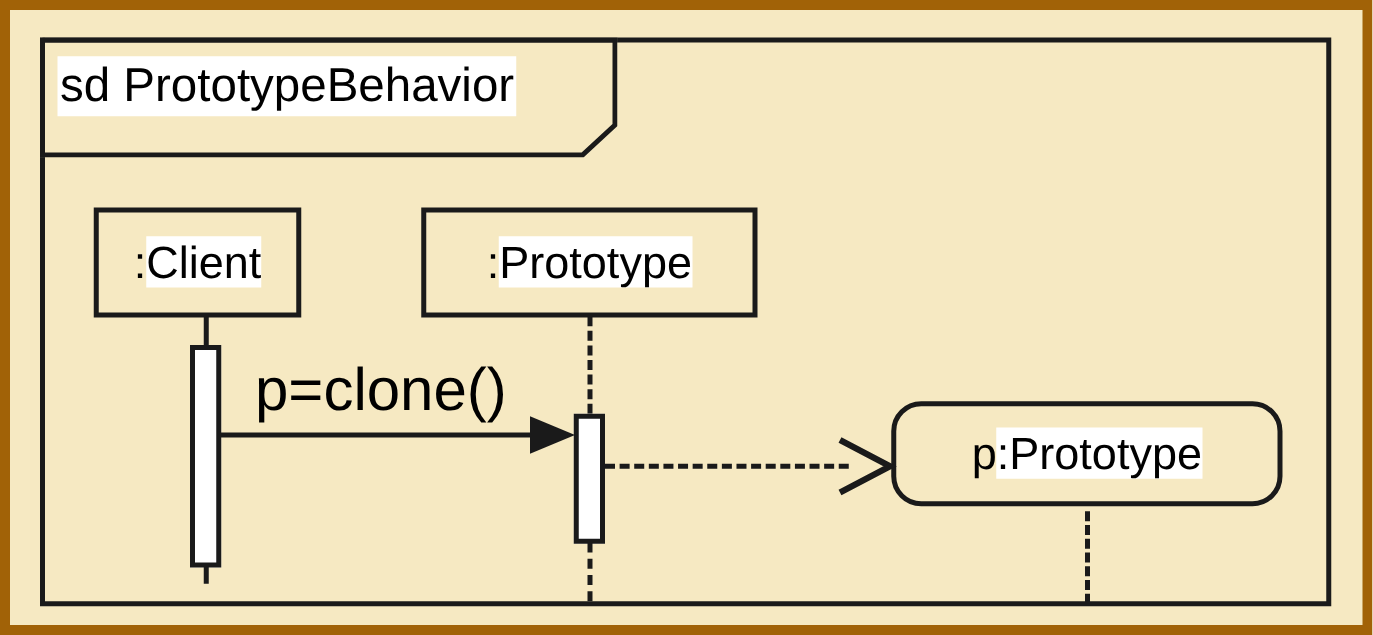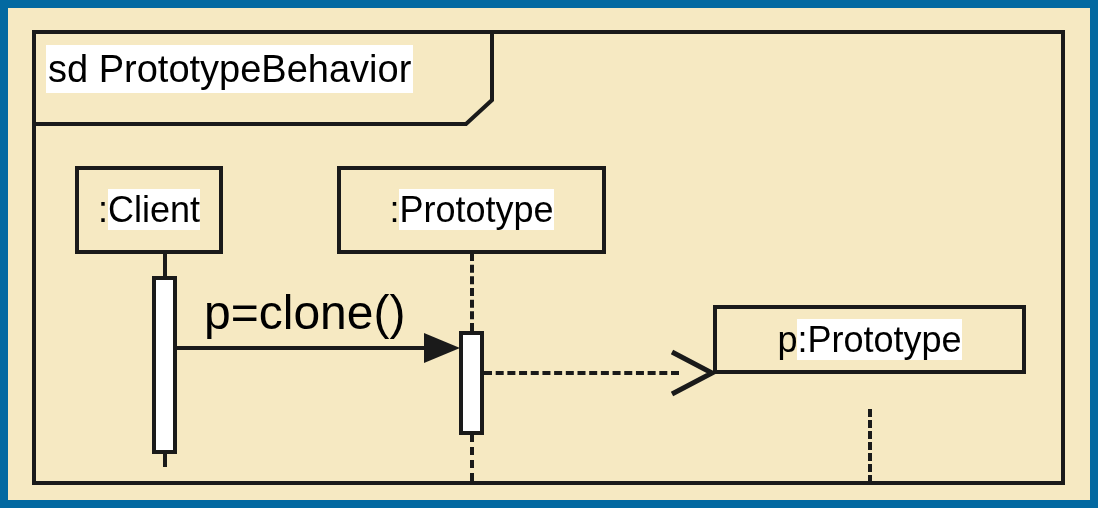--- a/index.html
+++ b/index.html
@@ -4,21 +4,21 @@
 <style>
   html, body {
     margin: 0;
     padding: 0;
     background: #ffffff;
   }
   #canvas {
     position: relative;
     width: 1098px;
     height: 508px;
-    background: #0369a1;
+    background: #a16207;
     font-family: "Liberation Sans", sans-serif;
     overflow: hidden;
   }
   
   .page-bg {
     position: absolute;
     left: 8px;
     top: 8px;
     width: 1082px;
     height: 492px;
@@ -84,23 +84,23 @@
     line-height: 42px;
     color: #000000;
     white-space: nowrap;
   }
   .name .hl {
     background: #ffffff;
   }
   .name .plain {
     background: transparent;
   }
-  #box-client   { left: 75px;  top: 166px; width: 148px; height: 88px; }
+  #box-client   { left: 75px;  top: 166px; width: 166px; height: 88px; }
   #box-proto    { left: 337px; top: 166px; width: 269px; height: 88px; }
-  #box-p-proto  { left: 713px; top: 305px; width: 313px; height: 69px; }
+  #box-p-proto  { left: 713px; top: 321px; width: 313px; height: 84px; border-radius: 24px; }
 
   
   .lifeline {
     position: absolute;
     width: 0;
     border-left-width: 4px;
     border-left-style: solid;
     border-left-color: #1a1a1a;
   }
   .lifeline.dashed {

